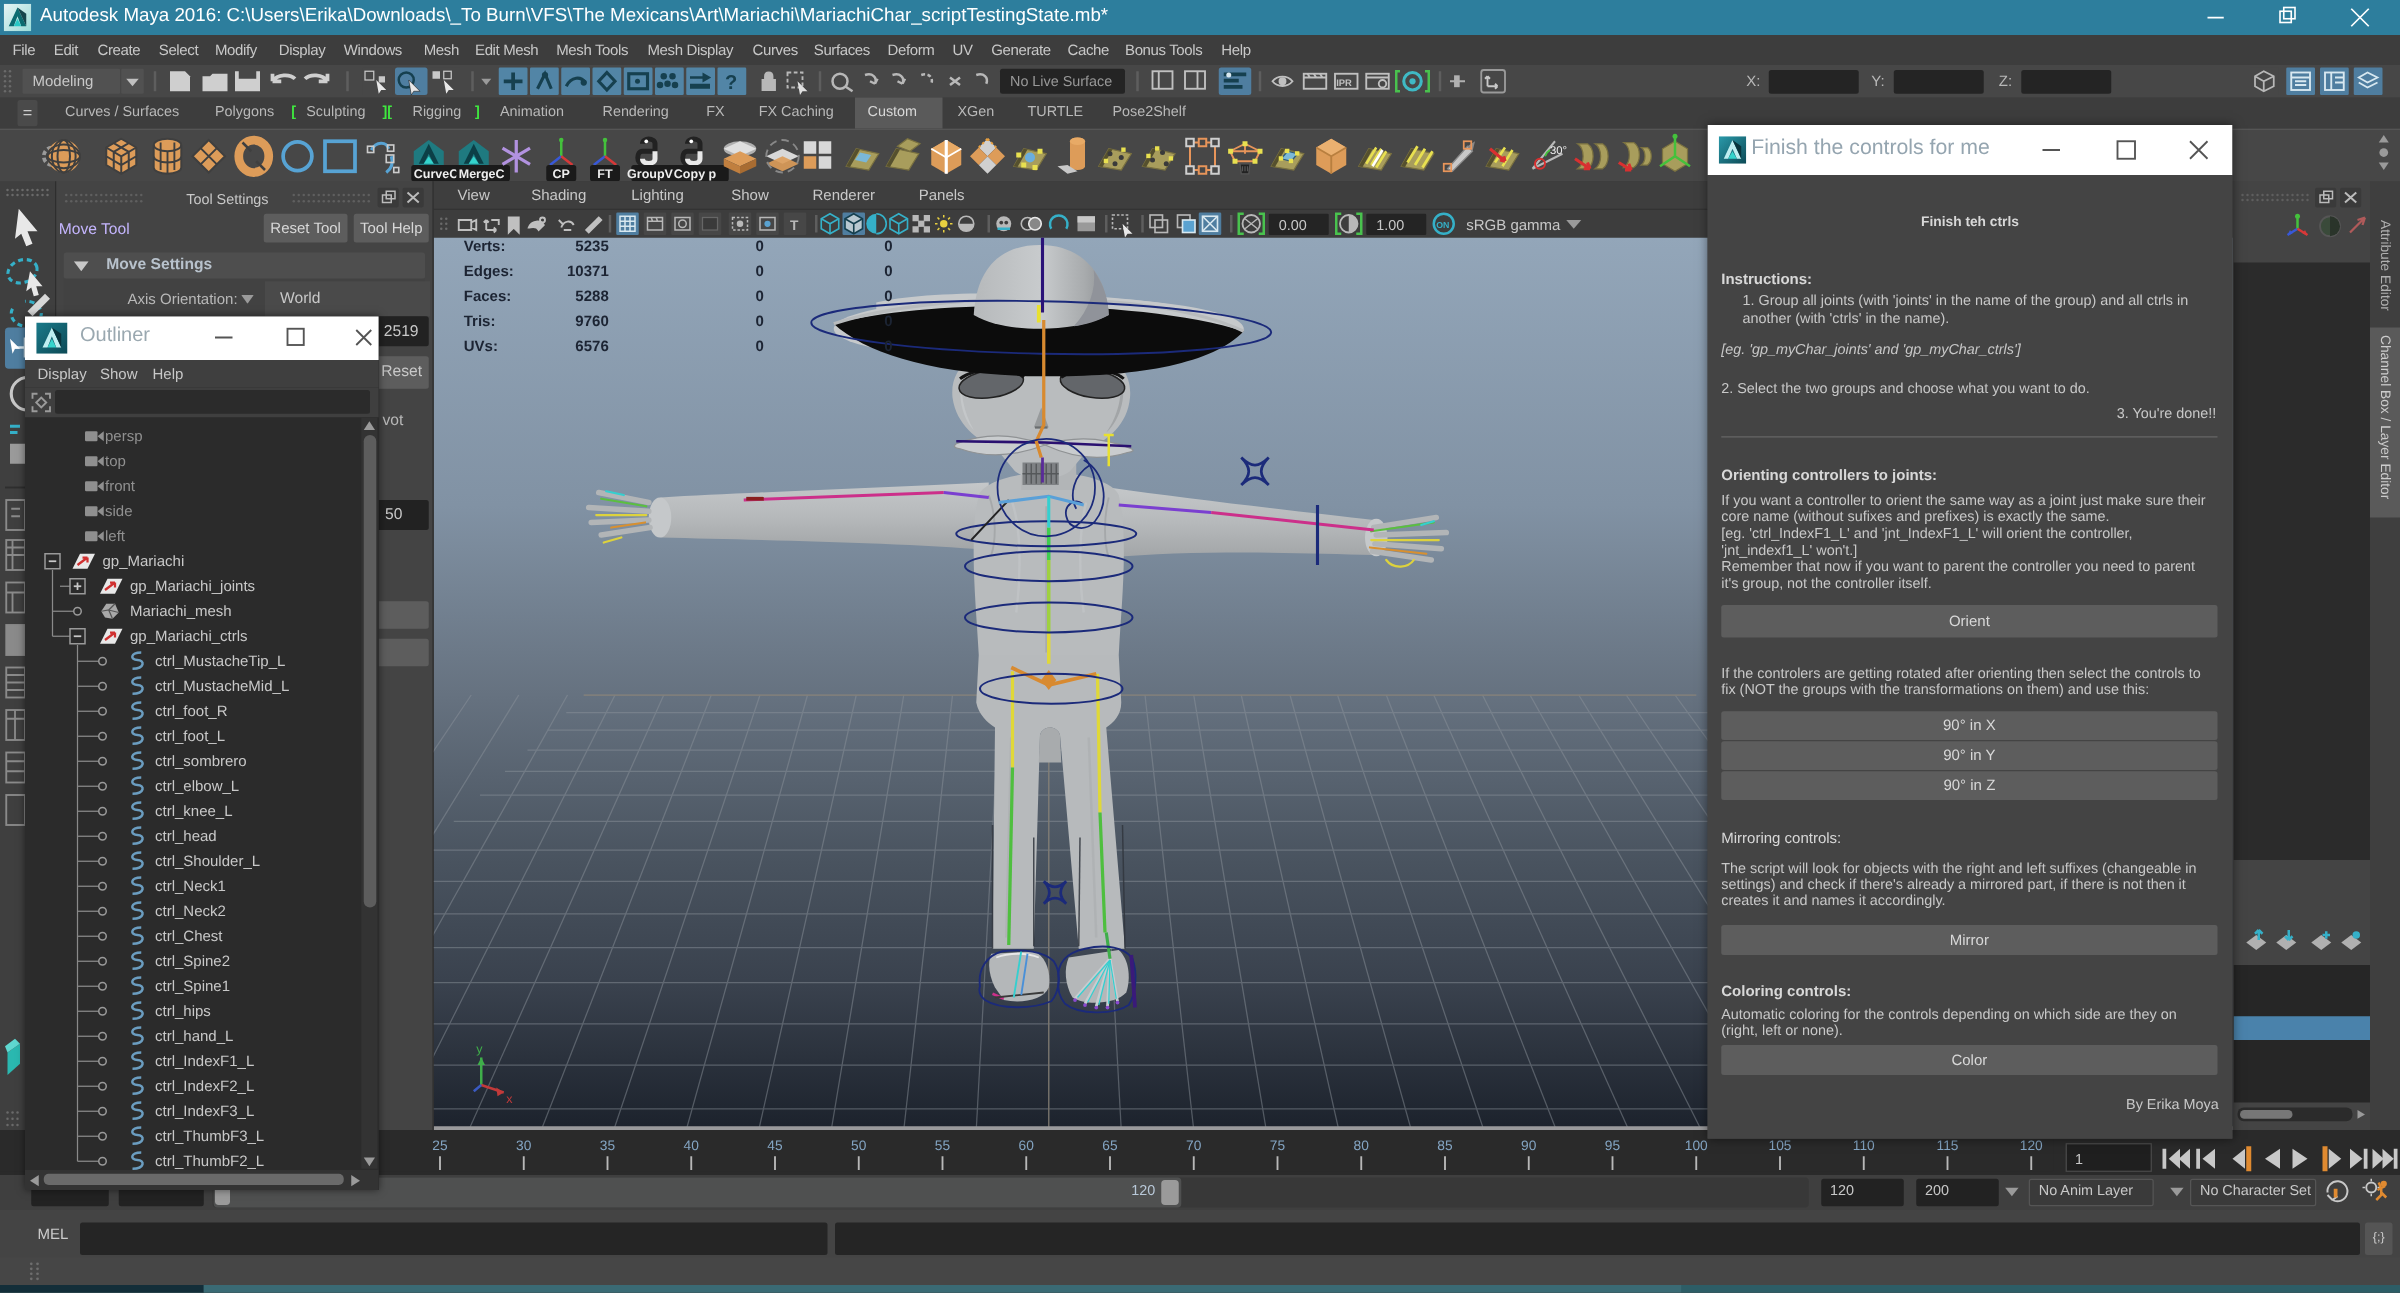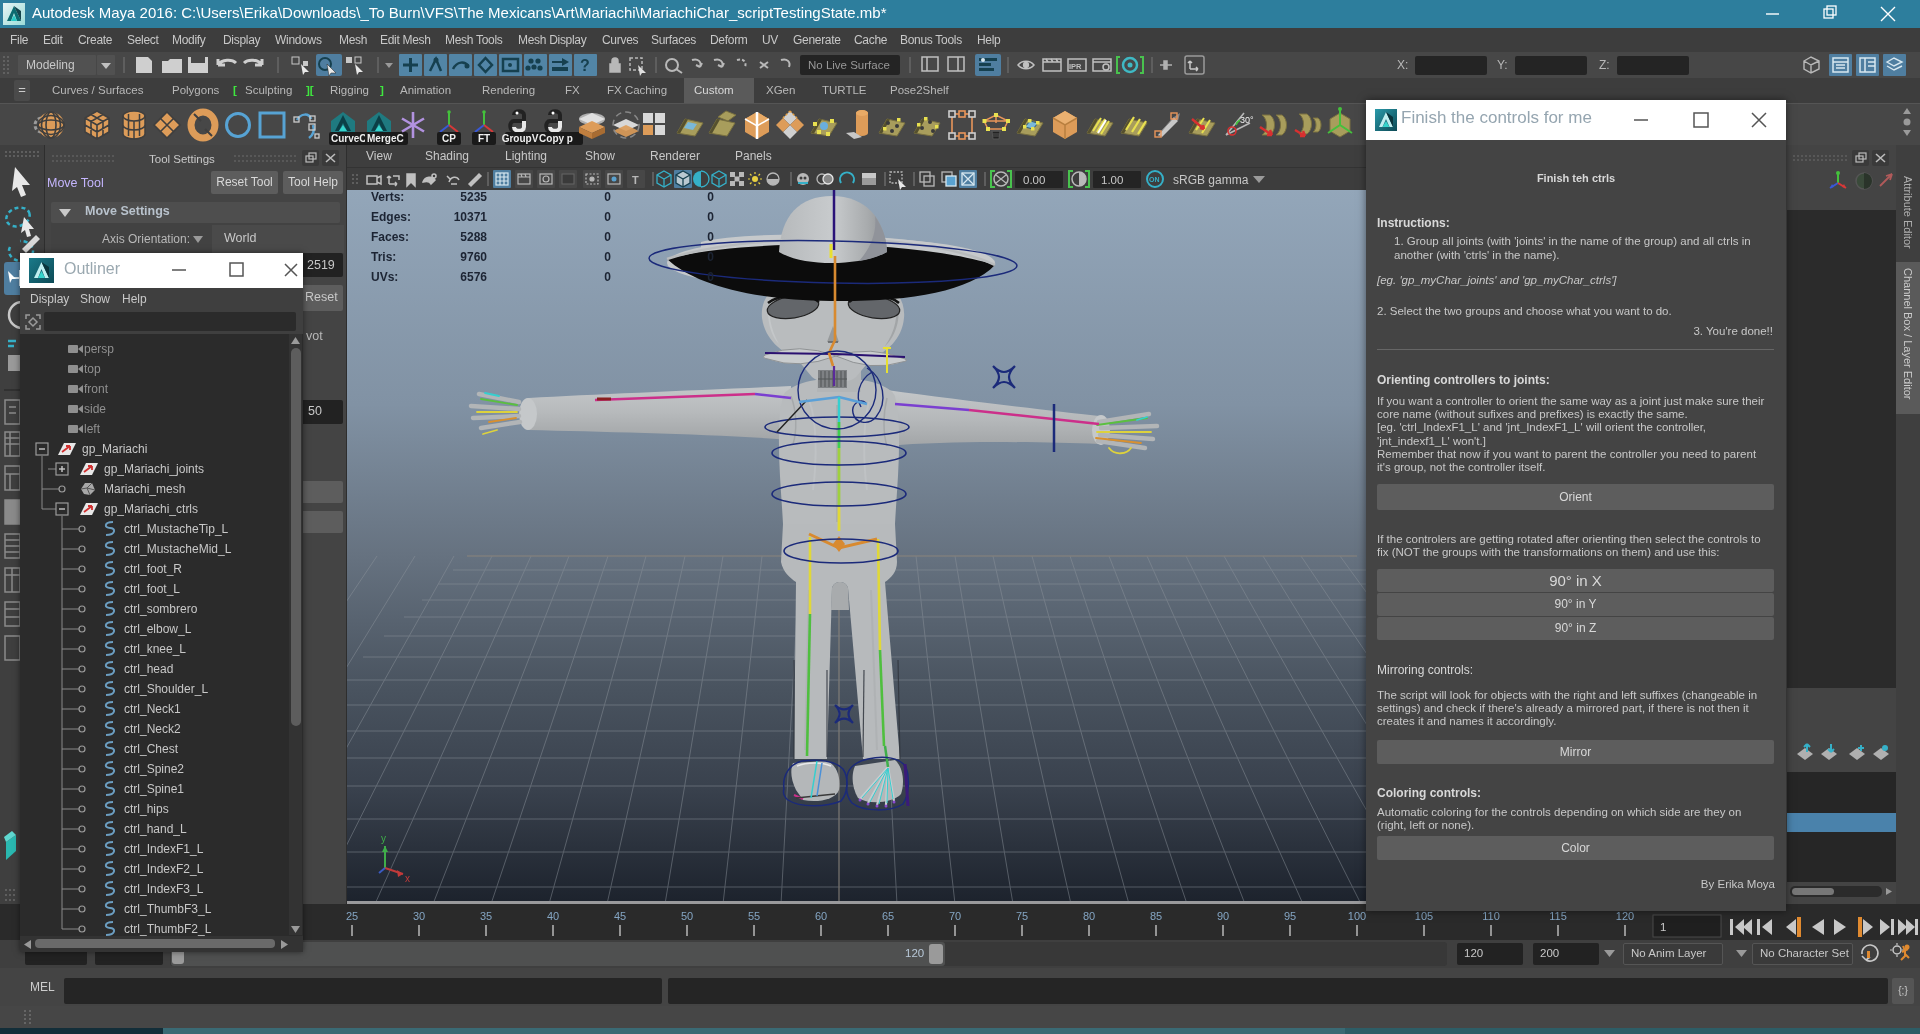--- a/index.html
+++ b/index.html
@@ -1615,21 +1615,21 @@
       <div class="abs" style="left:11px;top:76px;font-size:12px;font-weight:bold;color:#d8d8d8">Instructions:</div>
       <div class="abs" style="left:8px;top:95px;width:396px;font-size:11.5px;line-height:13.5px;margin-left:20px;">1. Group all joints (with 'joints' in the name of the group) and all ctrls in<br>another (with 'ctrls' in the name).</div>
       <div class="abs" style="left:11px;top:134px;width:396px;font-size:11.5px;font-style:italic;">[eg. 'gp_myChar_joints' and 'gp_myChar_ctrls']</div>
       <div class="abs" style="left:11px;top:165px;width:400px;font-size:11.5px;">2. Select the two groups and choose what you want to do.</div>
       <div class="abs" style="left:11px;top:185px;width:396px;font-size:11.5px;text-align:right;">3. You're done!!</div>
       <div class="abs" style="left:11px;top:209px;width:397px;height:1px;background:#666;"></div>
       <div class="abs" style="left:11px;top:233px;font-size:12px;font-weight:bold;color:#d8d8d8">Orienting controllers to joints:</div>
       <div class="abs" style="left:11px;top:255px;width:402px;font-size:11.5px;line-height:13.2px;">If you want a controller to orient the same way as a joint just make sure their<br>core name (without sufixes and prefixes) is exactly the same.<br>[eg. 'ctrl_IndexF1_L' and 'jnt_IndexF1_L' will orient the controller,<br>'jnt_indexf1_L' won't.]<br>Remember that now if you want to parent the controller you need to parent<br>it's group, not the controller itself.</div>
       <div class="btn" style="left:11px;top:344px;width:397px;height:26px;font-size:12px;line-height:26px;">Orient</div>
       <div class="abs" style="left:11px;top:393px;width:404px;font-size:11.5px;line-height:13.2px;">If the controlers are getting rotated after orienting then select the controls to<br>fix (NOT the groups with the transformations on them) and use this:</div>
-      <div class="btn" style="left:11px;top:429px;width:397px;height:23px;font-size:15px;line-height:23px;">90° in X</div>
+      <div class="btn" style="left:11px;top:429px;width:397px;height:23px;font-size:12px;line-height:23px;">90° in X</div>
       <div class="btn" style="left:11px;top:453px;width:397px;height:23px;font-size:12px;line-height:23px;">90° in Y</div>
       <div class="btn" style="left:11px;top:477px;width:397px;height:23px;font-size:12px;line-height:23px;">90° in Z</div>
       <div class="abs" style="left:11px;top:523px;font-size:12px;font-weight:normal;color:#d8d8d8">Mirroring controls:</div>
       <div class="abs" style="left:11px;top:549px;width:400px;font-size:11.5px;line-height:13.2px;">The script will look for objects with the right and left suffixes (changeable in<br>settings) and check if there's already a mirrored part, if there is not then it<br>creates it and names it accordingly.</div>
       <div class="btn" style="left:11px;top:600px;width:397px;height:24px;font-size:12px;line-height:24px;">Mirror</div>
       <div class="abs" style="left:11px;top:646px;font-size:12px;font-weight:bold;color:#d8d8d8">Coloring controls:</div>
       <div class="abs" style="left:11px;top:666px;width:396px;font-size:11.5px;line-height:13.2px;">Automatic coloring for the controls depending on which side are they on<br>(right, left or none).</div>
       <div class="btn" style="left:11px;top:696px;width:397px;height:24px;font-size:12px;line-height:24px;">Color</div>
       <div class="abs" style="left:0;top:738px;width:409px;font-size:11.5px;text-align:right;">By Erika Moya</div>
       </div>

